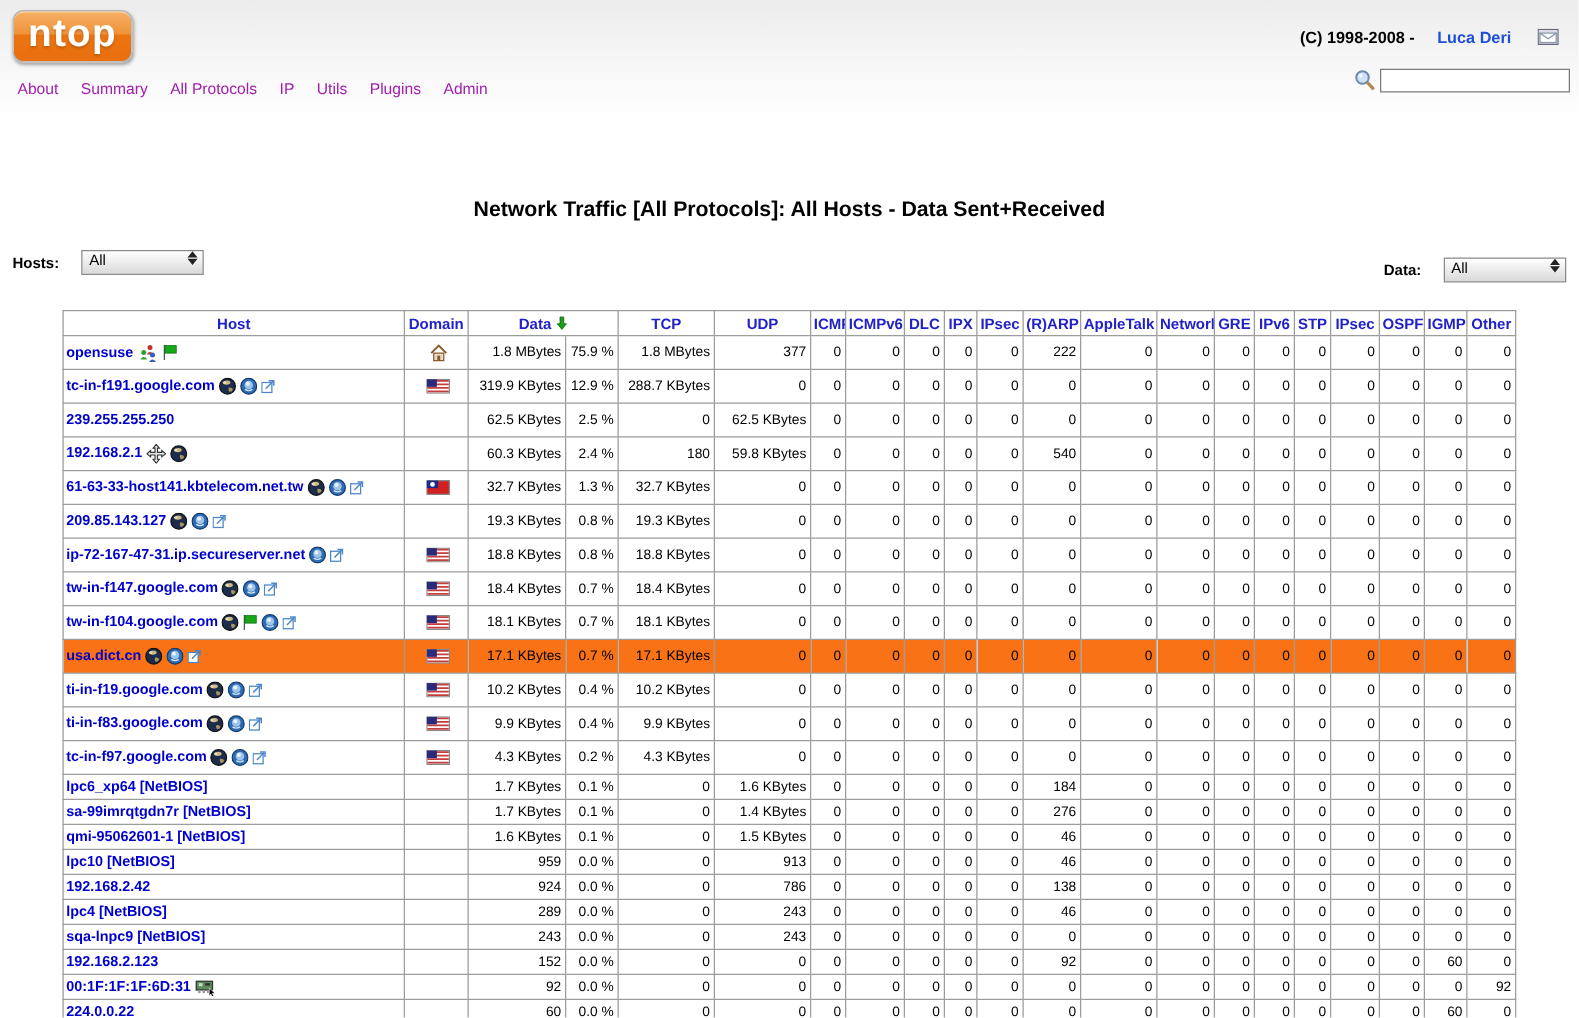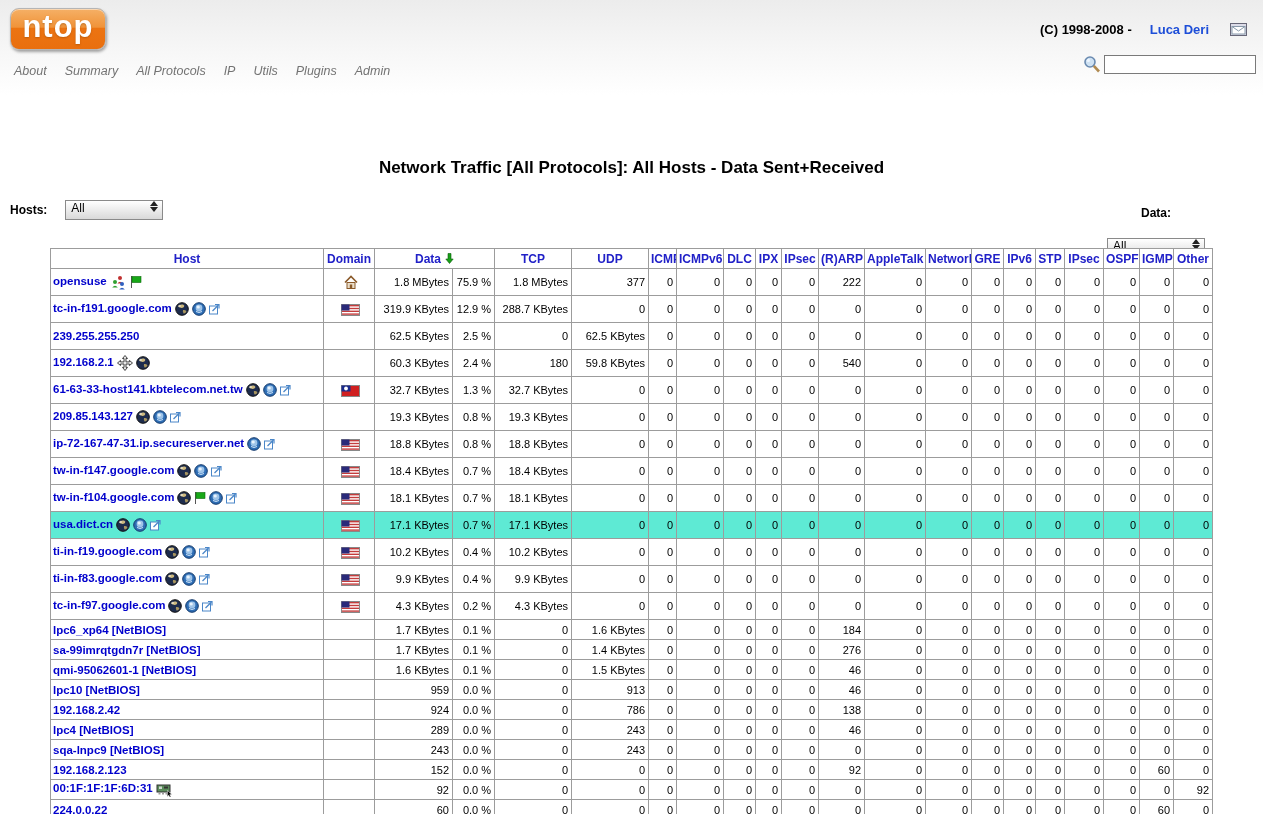--- a/index.html
+++ b/index.html
@@ -17,51 +17,51 @@
     box-shadow:1px 2px 3px rgba(0,0,0,0.35), inset 0 1px 0 rgba(255,255,255,0.5);
     display:flex; align-items:center; justify-content:center; }
   .logo span { color:#fff; font-weight:bold; font-size:31px; letter-spacing:1px;
     text-shadow:0 1px 2px rgba(120,60,0,0.4); transform:translateY(-2px); }
   
   .copyright { position:absolute; right:16px; top:22px; font-size:13px; font-weight:bold;
     display:flex; align-items:center; gap:18px; }
   .copyright a { color:#1d4ed8; text-decoration:none; }
   
   .nav { position:absolute; left:14px; top:64px; display:flex; gap:18px; font-size:12.5px; }
-  .nav a { color:#737373; text-decoration:none;font-style:italic; }
+  .nav a { color:#a21caf; text-decoration:none; }
   
   .search { position:absolute; right:7px; top:55px; display:flex; align-items:center; gap:3px; }
   .search input { width:152px; height:19px; border:1px solid #7a7a7a; background:#fff;
     font-family:"Liberation Sans",sans-serif; font-size:12px; padding:0 3px; }
   
   .title { position:absolute; left:0; top:158px; width:100%; text-align:center;
     font-size:17px; font-weight:bold; }
   
   .filter { position:absolute; display:flex; align-items:center; gap:18px;
     font-size:12px; font-weight:bold; }
   .filter-hosts { left:10px; top:200px; }
-  .filter-data  { left:1107px; top:206px;flex-direction:column; }
+  .filter-data  { left:1107px; top:206px; }
   .fake-select { display:flex; align-items:flex-start; justify-content:space-between;
     width:98px; height:20px; border:1px solid #8a8a8a; padding:0 4px 0 5px;
     background:linear-gradient(180deg,#ffffff,#d9d9d9); font-weight:normal;
     font-size:12px; cursor:default; }
   .stepper { display:flex; flex-direction:column; line-height:0; gap:1px; }
   .stepper i { width:0; height:0; border-left:4px solid transparent; border-right:4px solid transparent; display:block; }
   .stepper .up  { border-bottom:5px solid #222; }
   .stepper .dn  { border-top:5px solid #222; }
   
   .tablewrap { position:absolute; left:50px; top:248px; }
   table { border-collapse:collapse; table-layout:fixed; width:1162px; font-size:11px;
     border:1px solid #777; background:#fff; }
   th { color:#2121c8; font-weight:bold; font-size:12px; border:1px solid #9c9c9c;
     height:20px; padding:0 2px; background:#fff; white-space:nowrap; overflow:hidden; }
   td { border:1px solid #9c9c9c; padding:0 3px; white-space:nowrap; overflow:hidden; }
   tr.tall  td { height:27px; }
   tr.short td { height:20px; }
-  tr.hl td { background:#5eead4; }
+  tr.hl td { background:#f97316; }
   td.host { text-align:left; padding-left:2px; }
   td.host a { color:#0000cc; font-weight:bold; text-decoration:none; font-size:11.5px; }
   td.domain { text-align:center; }
   td.num { text-align:right; }
   .ico { display:inline-block; vertical-align:middle; margin-left:3px; line-height:0; }
   .sort-arrow { display:inline-block; vertical-align:-1px; margin-left:4px; line-height:0; }
 </style>
 </head>
 <body>
 

